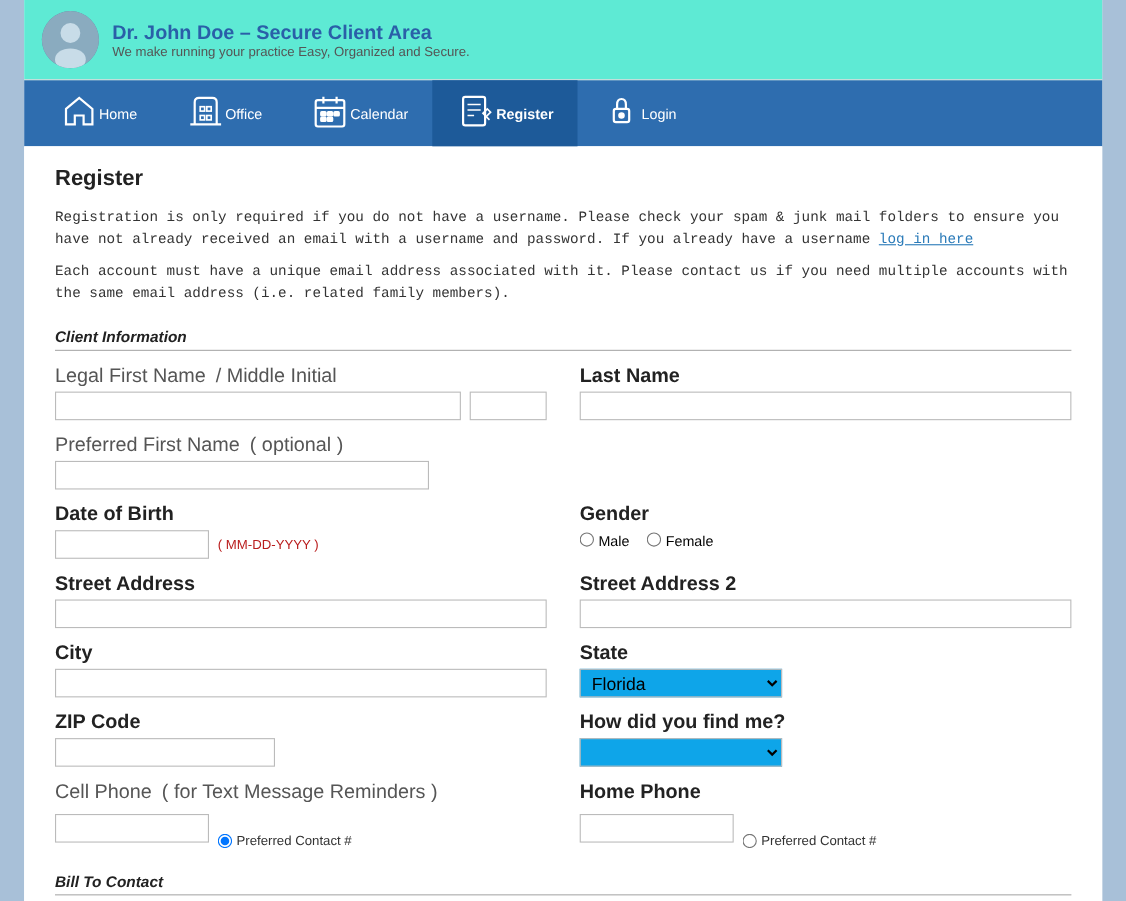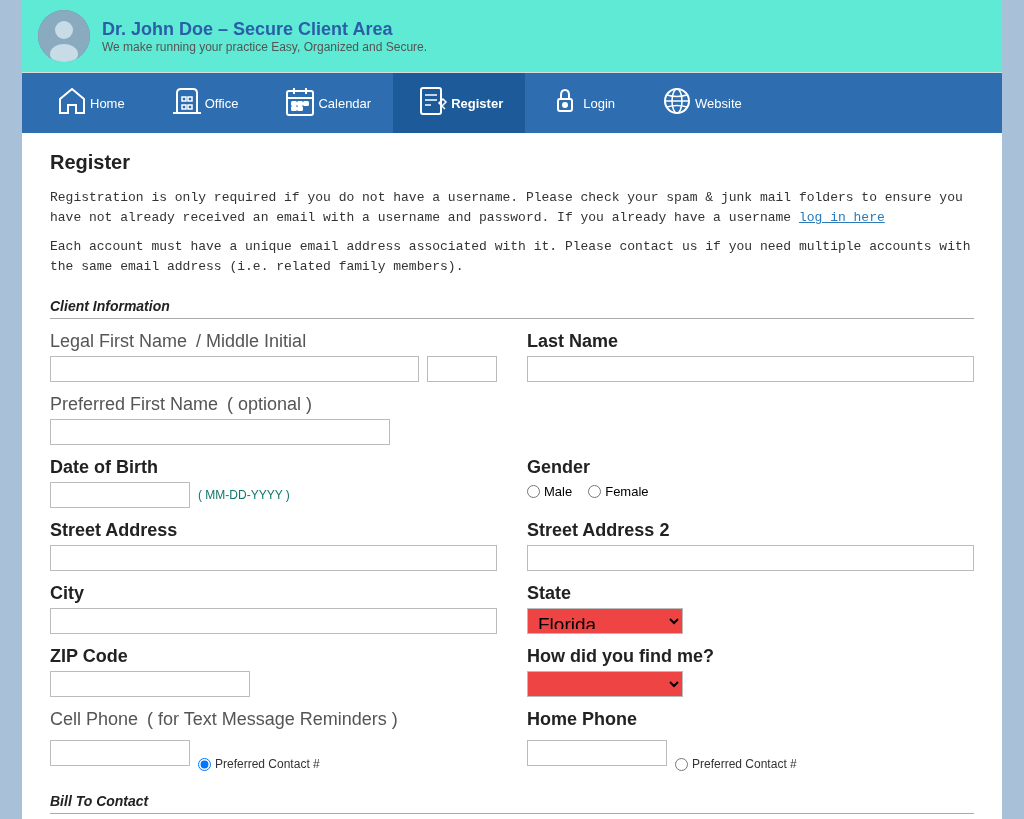--- a/index.html
+++ b/index.html
@@ -140,57 +140,57 @@
       height: 26px;
     }
     .form-input-medium {
       width: 140px;
       padding: 4px 6px;
       border: 1px solid #bbb;
       font-size: 13px;
       height: 26px;
     }
     .form-select-medium {
-      width: 156px;
+      width: 184px;
       padding: 4px 6px;
       border: 1px solid #bbb;
-      font-size: 19px;
+      font-size: 16px;
       height: 26px;
-      background: #ef4444;
+      background: #0ea5e9;
     }
     .inline-label {
       font-weight: normal;
       color: #555;
       margin-left: 4px;
     }
     .name-row {
       display: flex;
       align-items: flex-end;
       gap: 8px;
     }
     .name-row .form-input {
       flex: 1;
     }
     .dob-row {
       display: flex;
       align-items: center;
       gap: 8px;
     }
     .dob-hint {
-      color: #0f766e;
+      color: #b91c1c;
       font-size: 12px;
     }
     .gender-options {
       display: flex;
       gap: 16px;
       margin-top: 6px;
     }
     .gender-option {
       display: flex;
-      align-items: center;
+      align-items: flex-start;
       gap: 4px;
       font-size: 13px;
     }
     .phone-row {
       display: flex;
       align-items: center;
       gap: 8px;
       margin-top: 4px;
     }
     .preferred-label {
@@ -295,32 +295,20 @@
       <div class="nav-icon">
         <svg viewBox="0 0 32 32">
             <rect x="9" y="14" width="14" height="12" rx="2" stroke="#fff" stroke-width="2" fill="none"></rect>
             <path d="M12 14 L12 10 Q12 5 16 5 Q20 5 20 10 L20 14" stroke="#fff" stroke-width="2" fill="none"></path>
             <circle cx="16" cy="20" r="2" fill="#fff"></circle>
           </svg>
       </div>
       <span>Login</span>
     </div>
 
-    <div class="nav-item">
-      <div class="nav-icon">
-        <svg viewBox="0 0 32 32">
-            <circle cx="16" cy="16" r="12" stroke="#fff" stroke-width="2" fill="none"></circle>
-            <ellipse cx="16" cy="16" rx="5" ry="12" stroke="#fff" stroke-width="1.5" fill="none"></ellipse>
-            <line x1="4" y1="16" x2="28" y2="16" stroke="#fff" stroke-width="1.5"></line>
-            <path d="M6 10 Q16 13 26 10" stroke="#fff" stroke-width="1.5" fill="none"></path>
-            <path d="M6 22 Q16 19 26 22" stroke="#fff" stroke-width="1.5" fill="none"></path>
-          </svg>
-      </div>
-      <span>Website</span>
-    </div>
   </nav>
 
   <div class="content">
     <h2 class="page-title">Register</h2>
 
     <p class="intro-text">
       <span>Registration is only required if you do not have a username. Please check your spam &amp; junk mail folders to ensure you have not already received an email with a username and password. If you already have a username</span>
       <a href="#">log in here</a>
     </p>
     <p class="intro-text">Each account must have a unique email address associated with it. Please contact us if you need multiple accounts with the same email address (i.e. related family members).</p>

